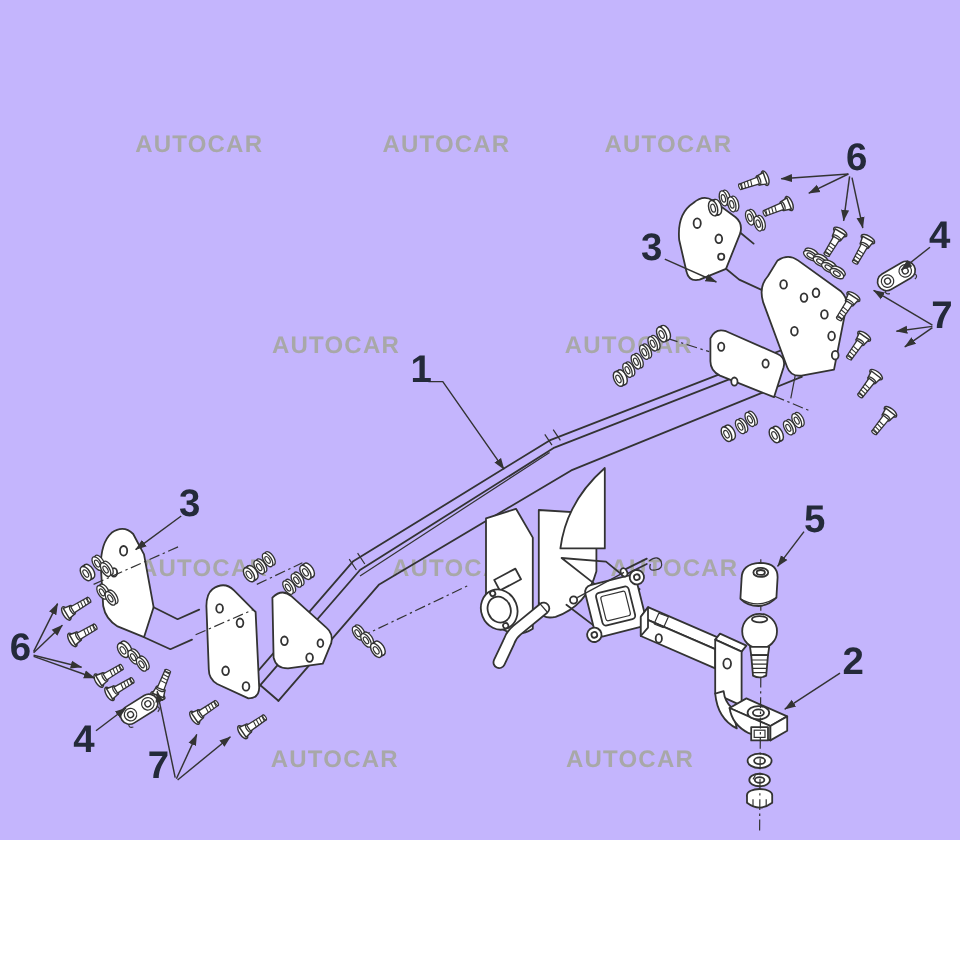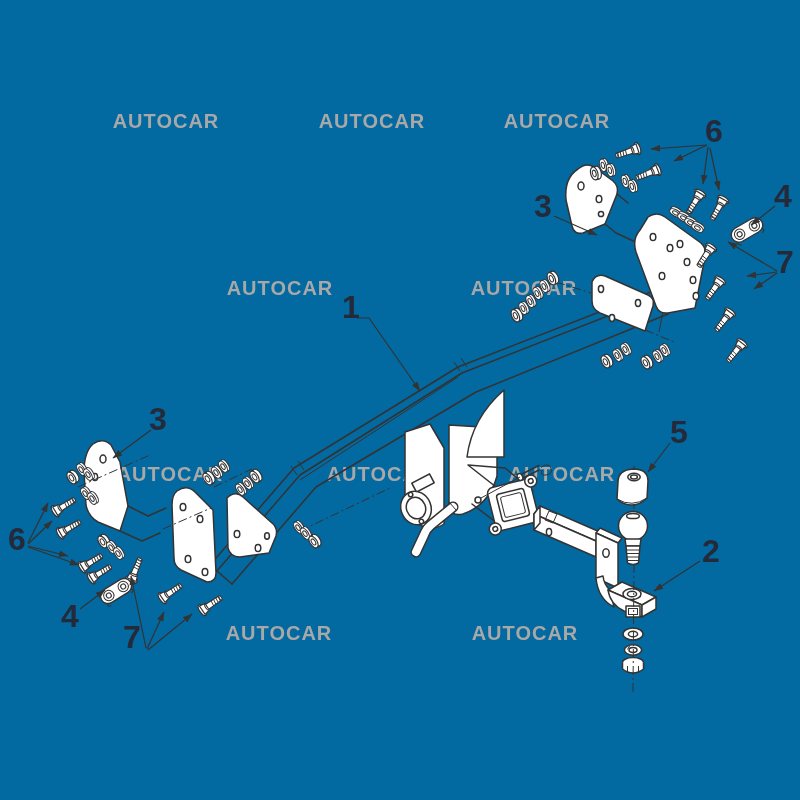--- a/index.html
+++ b/index.html
@@ -1,16 +1,16 @@
 <!DOCTYPE html>
 <html><head>
 <meta charset="utf-8">
 <style>
   html,body{margin:0;padding:0;background:#fff;}
-  #stage{position:relative;width:800px;height:800px;background:#0369a1;overflow:hidden;}
+  #stage{position:relative;width:800px;height:700px;background:#c4b5fd;overflow:hidden;}
   svg{display:block;}
   .wm{font-family:"Liberation Sans",sans-serif;font-weight:bold;font-size:20px;letter-spacing:1px;}
   .lbl{font-family:"Liberation Sans",sans-serif;font-weight:bold;font-size:32px;}
   .ln{stroke:#333;stroke-width:1.5;fill:none;stroke-linejoin:round;stroke-linecap:round;}
   .lnthin{stroke:#333;stroke-width:1;fill:none;}
   .plate{stroke:#333;stroke-width:1.5;fill:#fff;stroke-linejoin:round;}
   .dash{stroke:#333;stroke-width:1;fill:none;stroke-dasharray:9 3 2 3;}
   .leader{stroke:#333;stroke-width:1.2;fill:none;}
 </style>
 </head>

